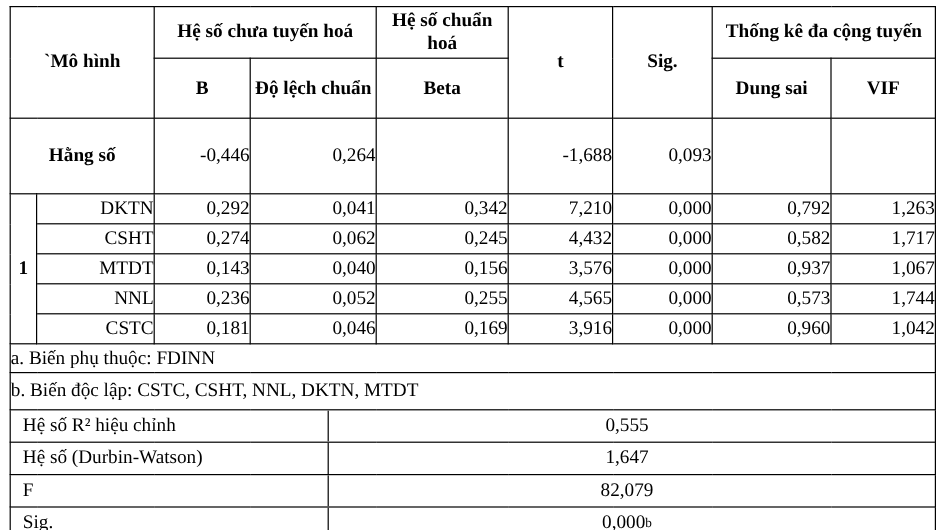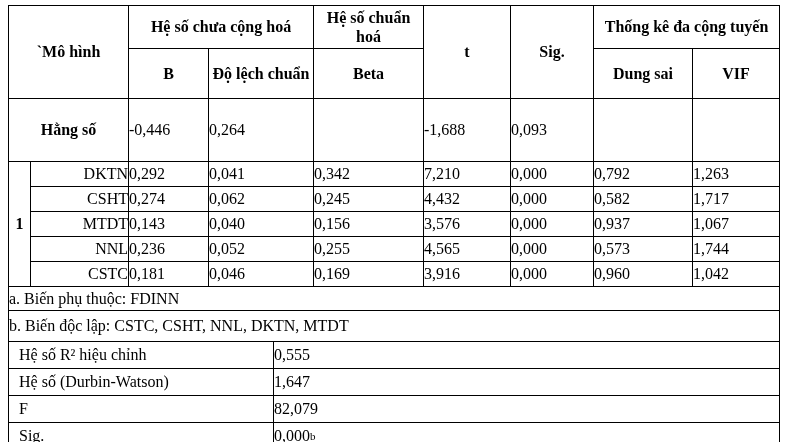--- a/index.html
+++ b/index.html
@@ -29,21 +29,21 @@
     vertical-align: middle;
     overflow: hidden;
     padding: 0;
   }
   td.hc {
     font-weight: bold;
     text-align: center;
     padding: 2px 6px;
   }
   td.num {
-    text-align: left;
+    text-align: right;
     padding-right: 10px;
   }
   td.vname {
     text-align: right;
     padding-left: 8px;
   }
   td.modelnum {
     font-weight: bold;
     text-align: center;
   }
@@ -69,21 +69,21 @@
     width: 265px;
     border-right: 1px solid #000000;
     display: flex;
     align-items: center;
     padding-left: 10px;
   }
   .stats-value {
     flex: 1;
     display: flex;
     align-items: center;
-    justify-content: flex-start;
+    justify-content: center;
     padding-right: 8px;
   }
   .stats-value sup {
     font-size: 11px;
     line-height: 1;
     vertical-align: super;
   }
 </style>
 </head>
 <body>
@@ -98,21 +98,21 @@
         <col style="width:110px">
         <col style="width:87px">
       <col style="width:83px">
         <col style="width:99px">
         <col style="width:87px">
     </colgroup>
 
     <tbody>
         <tr class="h1">
       <td class="hc" colspan="2" rowspan="2">`Mô hình</td>
-      <td class="hc" colspan="2">Hệ số chưa cộng hoá</td>
+      <td class="hc" colspan="2">Hệ số chưa tuyến hoá</td>
       <td class="hc">Hệ số chuẩn hoá</td>
       <td class="hc" rowspan="2">t</td>
       <td class="hc" rowspan="2">Sig.</td>
       <td class="hc" colspan="2">Thống kê đa cộng tuyến</td>
     </tr>
 
     <tr class="h2">
       <td class="hc">B</td>
       <td class="hc">Độ lệch chuẩn</td>
       <td class="hc">Beta</td>

